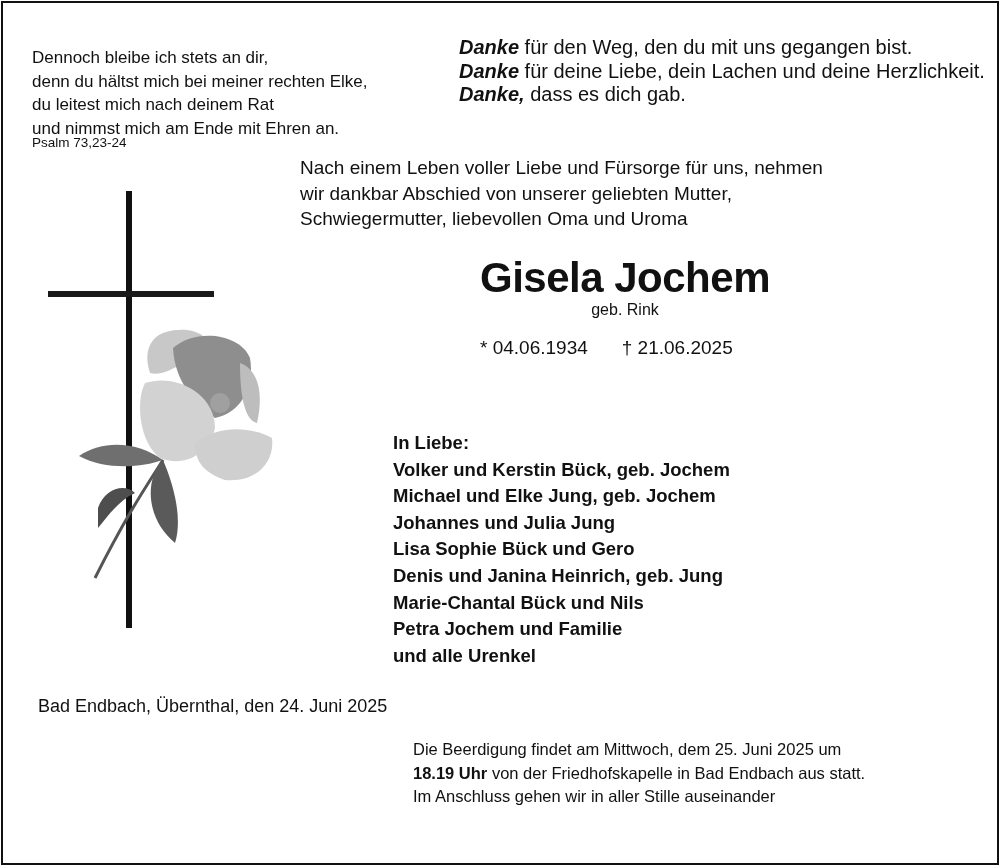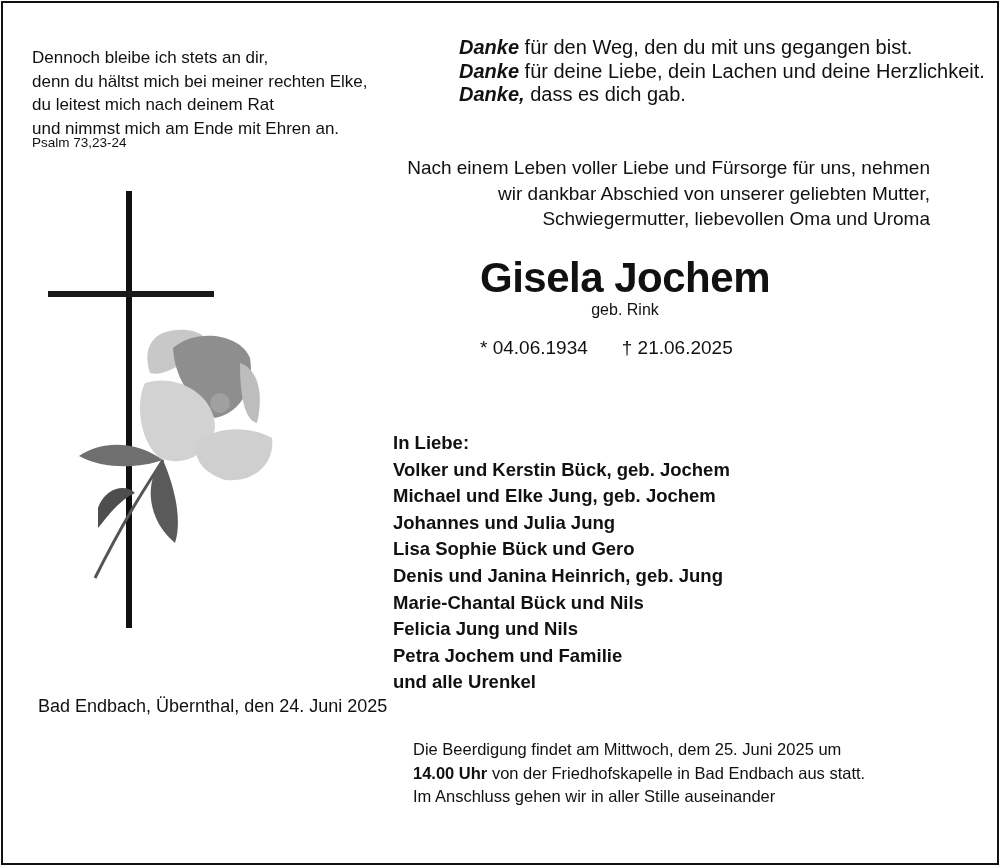--- a/index.html
+++ b/index.html
@@ -5,21 +5,21 @@
     html, body { margin: 0; padding: 0; background: #ffffff; }
     body { width: 1000px; height: 866px; position: relative; overflow: hidden;
            font-family: "Liberation Sans", sans-serif; color: #111111; }
     .frame { position: absolute; left: 1px; top: 1px; width: 994px; height: 860px;
              border: 2px solid #111111; box-sizing: content-box; }
     .abs { position: absolute; }
     .psalm { left: 32px; top: 46px; font-size: 17px; line-height: 23.5px; }
     .psalm-ref { left: 32px; top: 135px; font-size: 13.5px; }
     .danke { left: 440px; top: 36px; font-size: 20px; line-height: 23.5px; margin-left: 19px; }
     .danke b { font-style: italic; font-weight: bold; }
-    .intro { left: 300px; top: 155px; width: 630px; text-align: right;
+    .intro { left: 300px; top: 155px; width: 630px; text-align: left;
              font-size: 19px; line-height: 25.5px; }
     .name { left: 300px; top: 254px; width: 650px; text-align: center;
             font-size: 42px; font-weight: bold; letter-spacing: -0.5px; }
     .maiden { left: 300px; top: 301px; width: 650px; text-align: center; font-size: 16px; }
     .dates { left: 480px; top: 337px; font-size: 19px; }
     .dates span.d2 { margin-left: 34px; }
     .family { left: 393px; top: 402px; font-size: 18.5px; font-weight: bold; line-height: 26.6px; margin-top: 28px; }
     .place { left: 38px; top: 696px; font-size: 18px; }
     .funeral { left: 413px; top: 738px; font-size: 16.5px; line-height: 23.5px; }
     .funeral b { font-weight: bold; }
@@ -57,30 +57,29 @@
 </div>
 
 <div class="abs family">
   <div>In Liebe:</div>
   <div>Volker und Kerstin Bück, geb. Jochem</div>
   <div>Michael und Elke Jung, geb. Jochem</div>
   <div>Johannes und Julia Jung</div>
   <div>Lisa Sophie Bück und Gero</div>
   <div>Denis und Janina Heinrich, geb. Jung</div>
   <div>Marie-Chantal Bück und Nils</div>
-  <div>Felicia Jung und Nils</div>
   <div>Petra Jochem und Familie</div>
   <div>und alle Urenkel</div>
 </div>
 
 <div class="abs place">Bad Endbach, Übernthal, den 24. Juni 2025</div>
 
 <div class="abs funeral">
   <div>Die Beerdigung findet am Mittwoch, dem 25. Juni 2025 um</div>
-  <div><b>14.00 Uhr</b><span> von der Friedhofskapelle in Bad Endbach aus statt.</span></div>
+  <div><b>18.19 Uhr</b><span> von der Friedhofskapelle in Bad Endbach aus statt.</span></div>
   <div>Im Anschluss gehen wir in aller Stille auseinander</div>
 </div>
 
 <svg class="abs art" viewBox="0 0 235 445" xmlns="http://www.w3.org/2000/svg">
   <g>
     <rect x="81" y="3" width="6" height="437" fill="#111"></rect>
     <rect x="3" y="103" width="166" height="6" fill="#1a1a1a"></rect>
   </g>
   <g>
 

